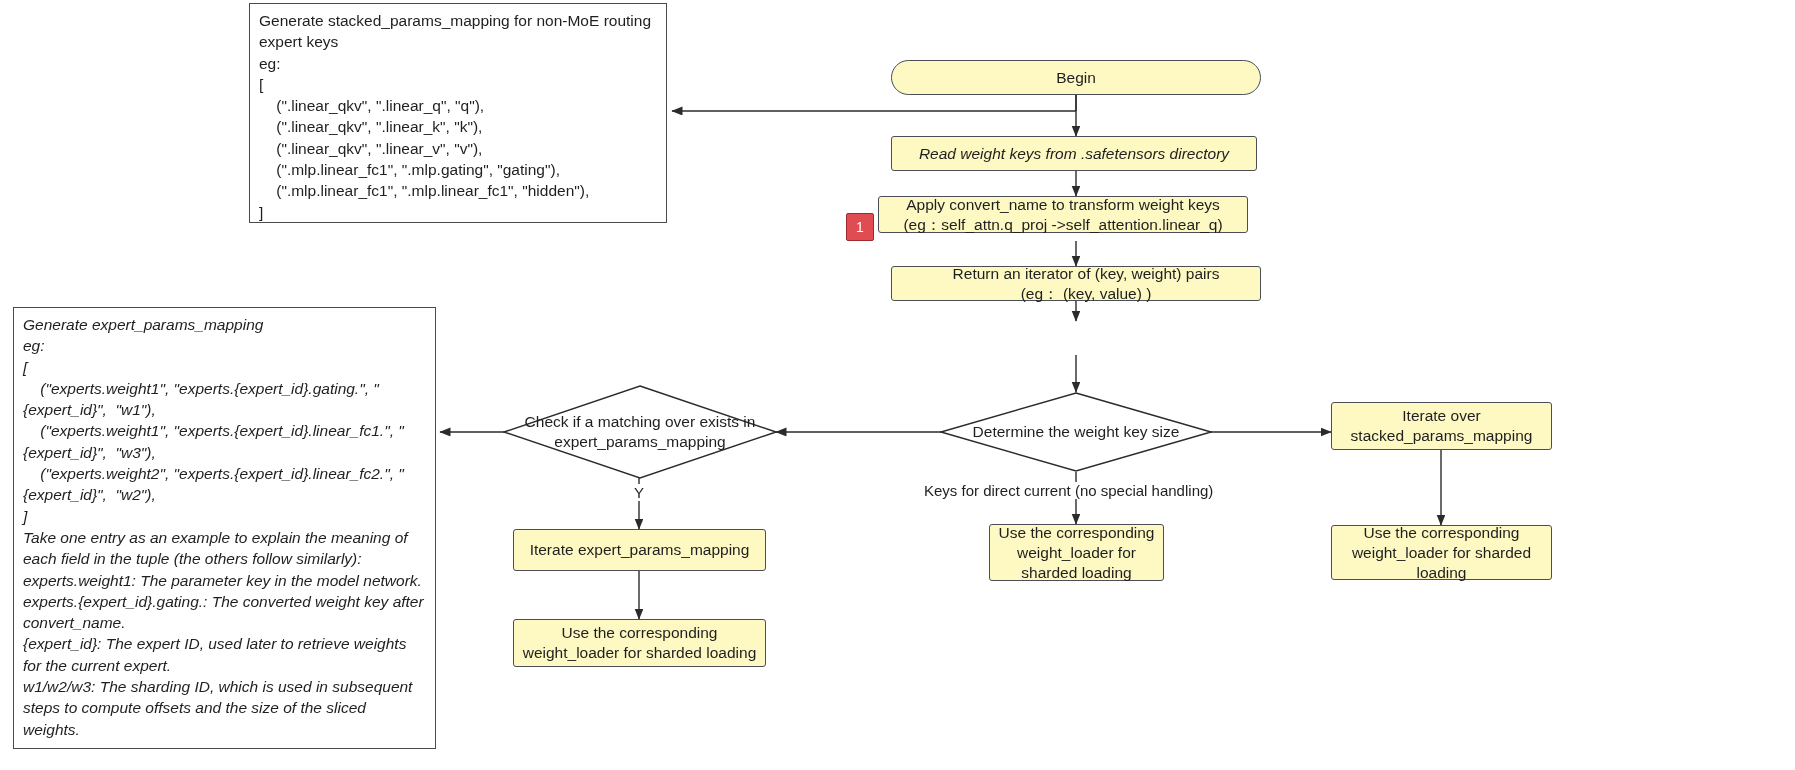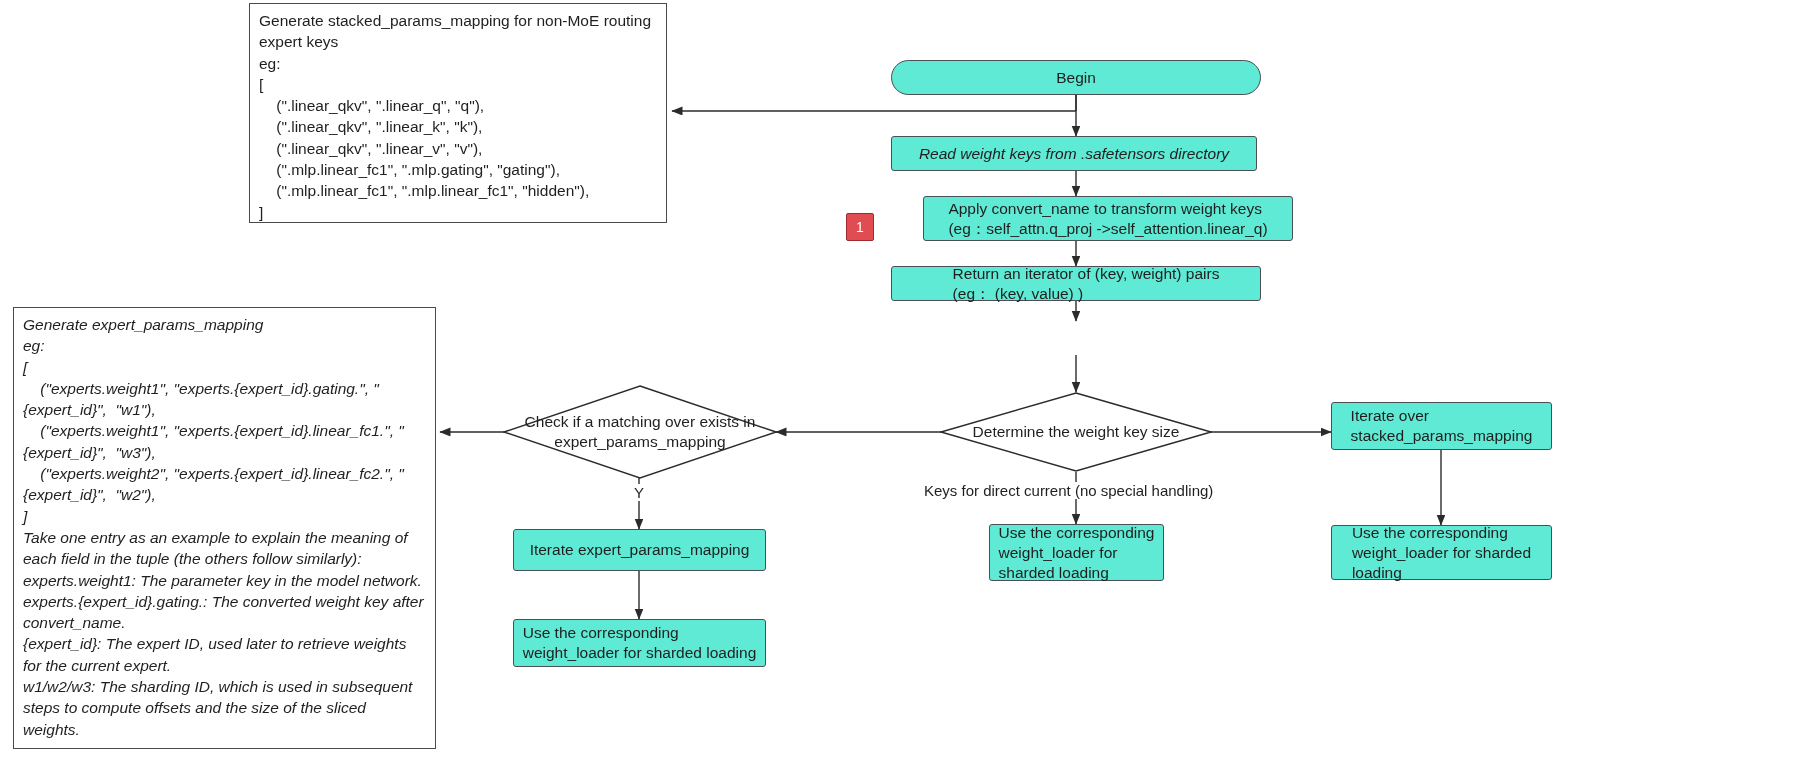--- a/index.html
+++ b/index.html
@@ -36,27 +36,28 @@
     line-height: 21.3px;
     padding: 6px 8px 6px 9px;
     white-space: pre-wrap;
     overflow: hidden;
     font-family: "Liberation Sans", sans-serif;
   }
   .node {
     position: absolute;
     box-sizing: border-box;
     border: 1.4px solid #4a4f56;
-    background: #5eead4;
+    background: #fef9c3;
     color: #1f1f1f;
     font-size: 15.5px;
     line-height: 20px;
     display: flex;
     align-items: center;
     justify-content: center;
+    text-align: center;
     white-space: pre-line;
     border-radius: 3px;
   }
   .node.stadium {
     border-radius: 22px;
   }
   .diamond {
     position: absolute;
     display: flex;
     align-items: center;
@@ -161,21 +162,21 @@
 experts.{expert_id}.gating.: The converted weight key after convert_name.
 {expert_id}: The expert ID, used later to retrieve weights for the current expert.
 w1/w2/w3: The sharding ID, which is used in subsequent steps to compute offsets and the size of the sliced weights.</div>
 
   <div class="node stadium" style="left:891px; top:60px; width:370px; height:35px;">Begin</div>
 
   <div class="node" style="left:891px; top:136px; width:366px; height:35px;font-style:italic;">Read weight keys from .safetensors directory</div>
 
   <div class="badge" style="left:846px; top:213px; width:28px; height:28px;">1</div>
 
-  <div class="node" style="left:923px; top:196px; width:370px; height:45px;">Apply convert_name to transform weight keys
+  <div class="node" style="left:878px; top:196px; width:370px; height:37px;">Apply convert_name to transform weight keys
 (eg：self_attn.q_proj -&gt;self_attention.linear_q)</div>
 
   <div class="node" style="left:891px; top:266px; width:370px; height:35px;padding-left:20px;">Return an iterator of (key, weight)  pairs
 (eg： (key, value)  )</div>
 
 
   <div class="diamond" style="left:940px; top:392px; width:272px; height:80px;">
     <svg width="272" height="80" style="position:absolute; left:0; top:0;">
       <polygon points="136,1 271,40 136,79 1,40" fill="#ffffff" stroke="#2b2b2b" stroke-width="1.4"></polygon>
     </svg>

